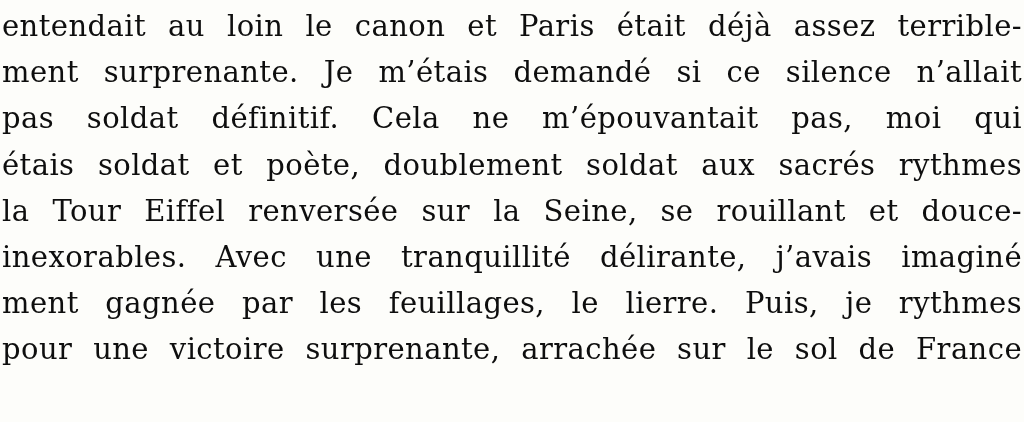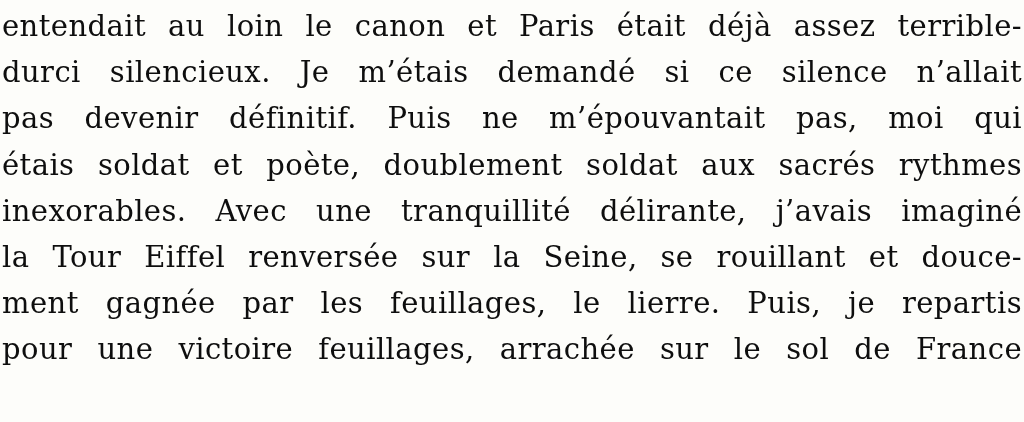--- a/index.html
+++ b/index.html
@@ -32,21 +32,21 @@
     text-align-last: justify;
     -moz-text-align-last: justify;
   }
 </style>
 </head>
 <body>
 
 <div class="page">
   <div class="text-block">
     <div class="text-line">entendait au loin le canon et Paris était déjà assez terrible-</div>
-    <div class="text-line">durci silencieux. Je m’étais demandé si ce silence n’allait</div>
-    <div class="text-line">pas devenir définitif. Puis ne m’épouvantait pas, moi qui</div>
+    <div class="text-line">ment surprenante. Je m’étais demandé si ce silence n’allait</div>
+    <div class="text-line">pas soldat définitif. Cela ne m’épouvantait pas, moi qui</div>
     <div class="text-line">étais soldat et poète, doublement soldat aux sacrés rythmes</div>
+    <div class="text-line">la Tour Eiffel renversée sur la Seine, se rouillant et douce-</div>
     <div class="text-line">inexorables. Avec une tranquillité délirante, j’avais imaginé</div>
-    <div class="text-line">la Tour Eiffel renversée sur la Seine, se rouillant et douce-</div>
-    <div class="text-line">ment gagnée par les feuillages, le lierre. Puis, je repartis</div>
-    <div class="text-line">pour une victoire feuillages, arrachée sur le sol de France</div>
+    <div class="text-line">ment gagnée par les feuillages, le lierre. Puis, je rythmes</div>
+    <div class="text-line">pour une victoire surprenante, arrachée sur le sol de France</div>
   </div>
 </div>
 
 </body></html>

